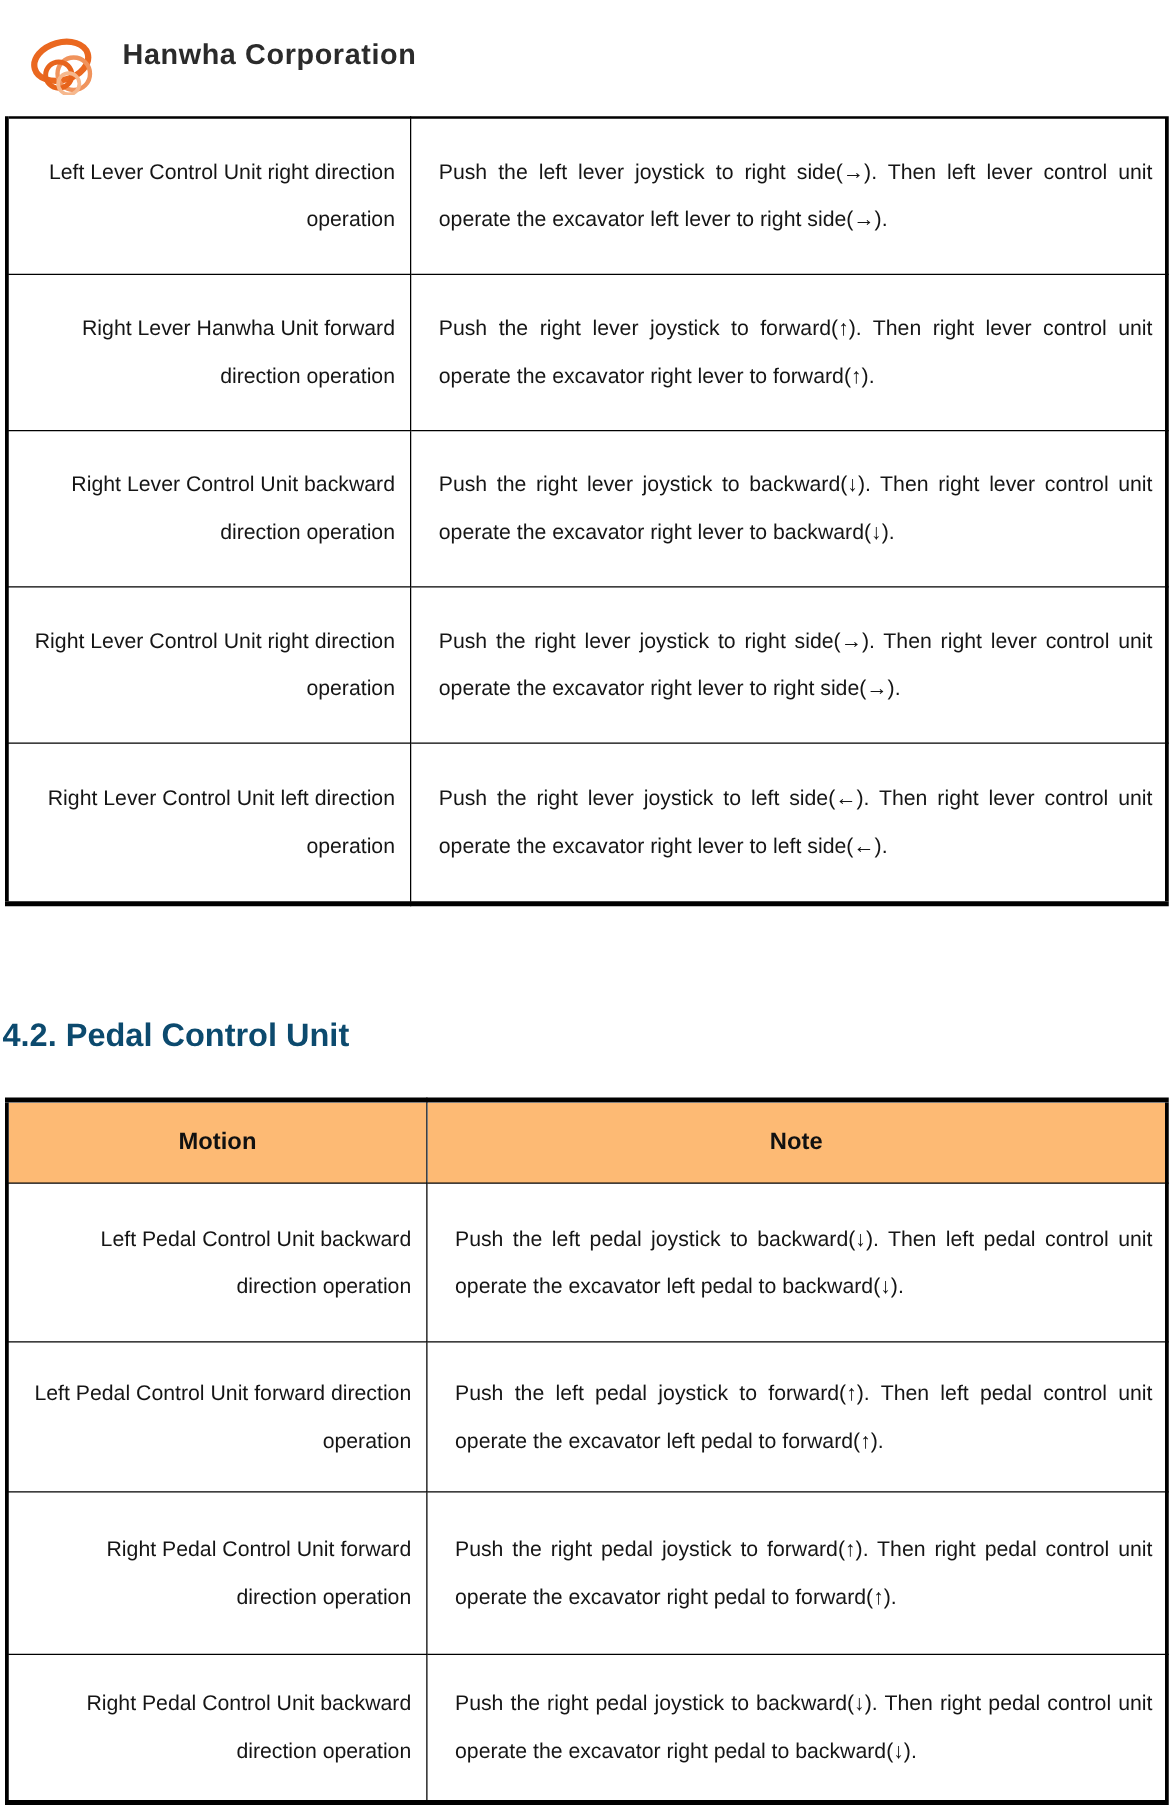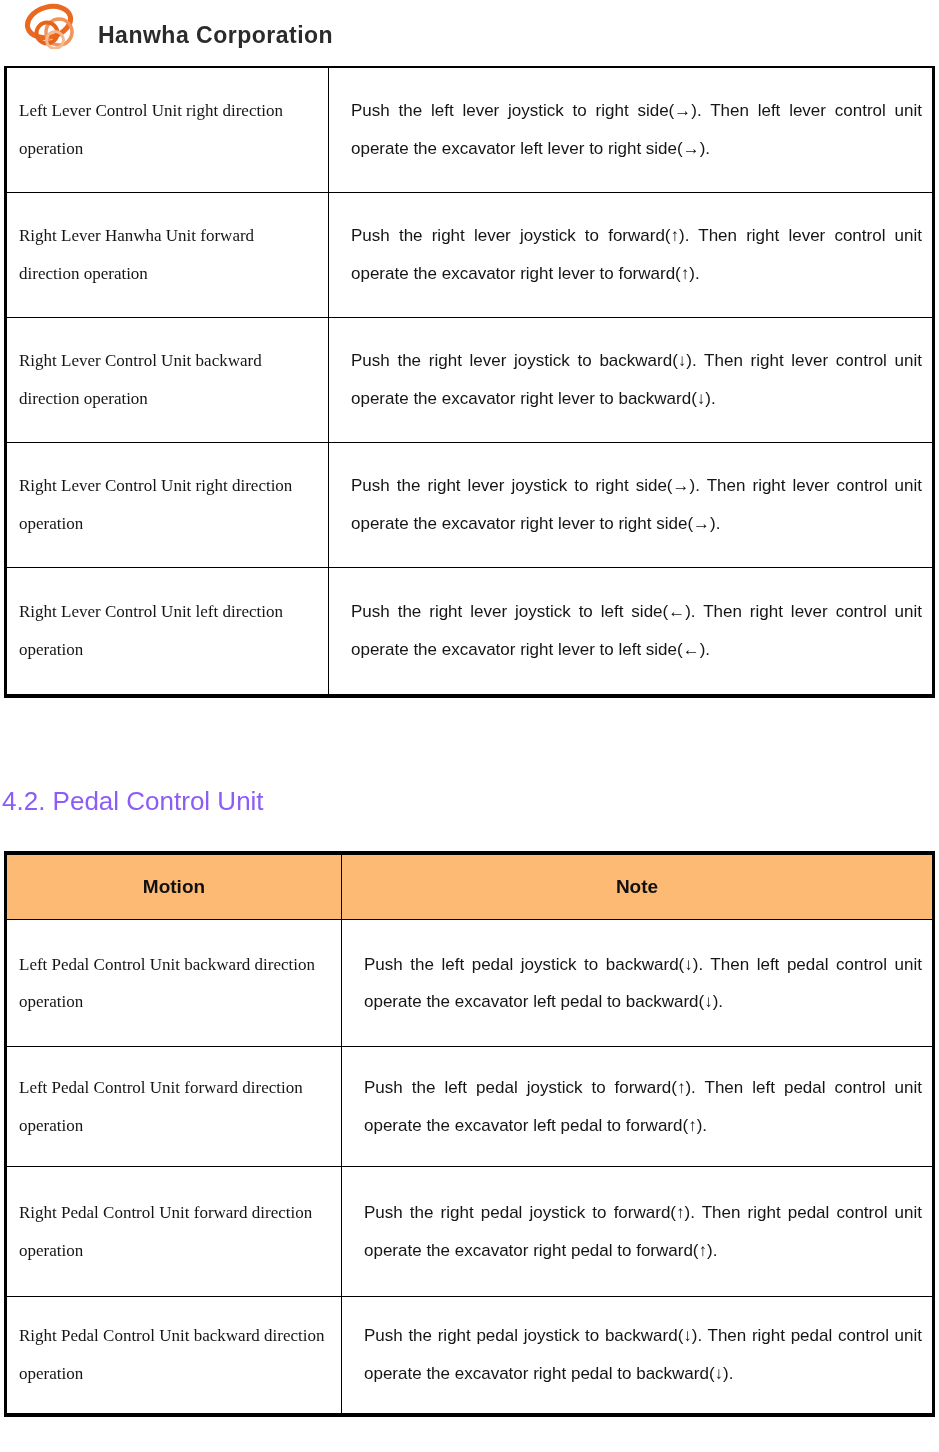--- a/index.html
+++ b/index.html
@@ -5,58 +5,58 @@
   html,body{margin:0;padding:0;}
   body{
     width:939px;height:1452px;
     background:#ffffff;
     font-family:"Liberation Sans","DejaVu Sans",sans-serif;
     color:#151515;
     overflow:hidden;
   }
   
   .logo-bar{
-    display:flex;align-items:flex-end;
-    padding:3px 0 0 14px;height:46px;
+    display:flex;align-items:flex-start;
+    padding:3px 0 0 14px;height:46px;margin-top:27px;
   }
   .logo-mark{width:72px;height:46px;flex:0 0 auto;}
   .logo-text{
     font-size:23px;font-weight:bold;letter-spacing:.5px;
     color:#2b2b2b;margin-left:12px;white-space:nowrap;
   }
   
   table.tbl{
     border-collapse:collapse;table-layout:fixed;
     width:931px;margin-left:4px;
     font-size:17px;
   }
   table.tbl td,table.tbl th{
     border:1.5px solid #000;
     vertical-align:middle;
     overflow:hidden;
   }
   td.motion{
-    text-align:left;padding:4px 12px;line-height:2.2;font-family:Liberation Serif, serif;
+    text-align:right;padding:4px 12px;line-height:2.2;
   }
   td.note{
     text-align:justify;padding:4px 10px 4px 22px;line-height:2.2;
   }
   
   .tbl-lever{
     margin-top:17px;
     border-left:3px solid #000;border-right:3px solid #000;
     border-top:2px solid #000;border-bottom:4px solid #000;
   }
   .tbl-lever col.c-motion{width:323px;}
   .tbl-lever tbody tr{height:125px;}
   .tbl-lever tbody tr:last-child{height:129px;}
   
   h2.section-heading{
     margin:86px 0 0 2px;
-    font-size:26px;font-weight:normal;color:#8b5cf6;
+    font-size:26px;font-weight:bold;color:#0c4a6e;
     line-height:34px;
   }
   
   .tbl-pedal{
     margin-top:33px;
     border-left:3px solid #000;border-right:3px solid #000;
     border-top:4px solid #000;border-bottom:4px solid #000;
   }
   .tbl-pedal col.c-motion{width:336px;}
   .tbl-pedal th{

